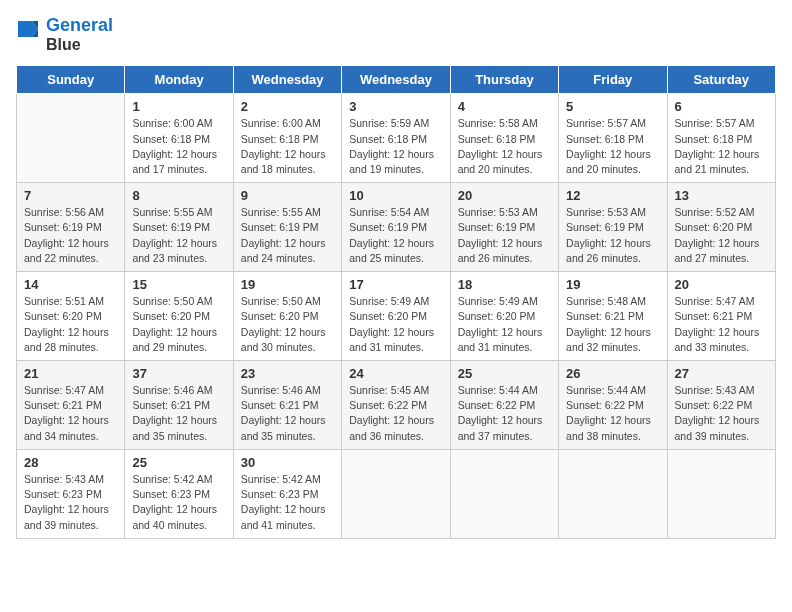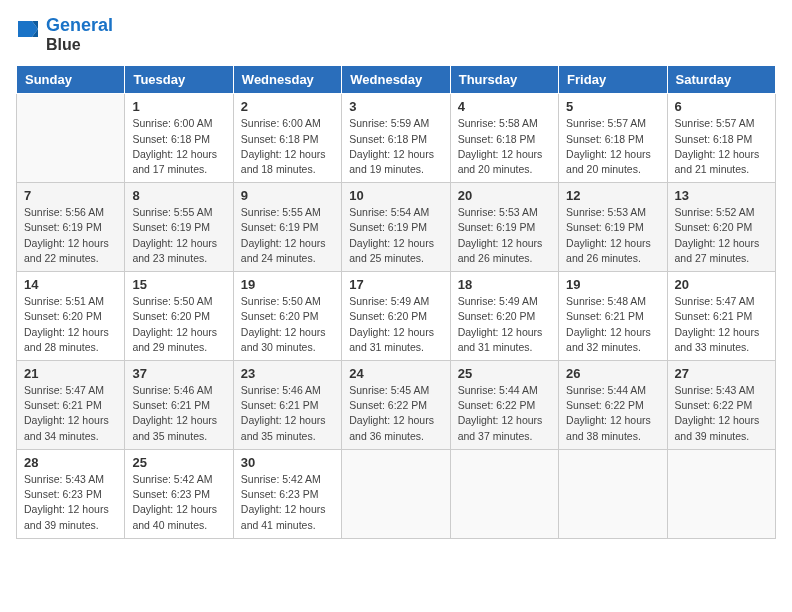--- a/index.html
+++ b/index.html
@@ -39,21 +39,21 @@
       color: #555;
     }
     table {
       width: 100%;
       border-collapse: collapse;
       font-size: 11px;
     }
     thead tr th {
       background-color: #2A6EBB;
       color: #fff;
-      text-align: left;
+      text-align: center;
       padding: 6px 8px;
       font-size: 13px;
       font-weight: bold;
       border: 1px solid #fff;
     }
     tbody tr td {
       border: 1px solid #ccc;
       padding: 5px 7px;
       vertical-align: top;
       width: 14.28%;
@@ -95,21 +95,21 @@
       </div>
       <div style="font-size:16px;font-weight:bold;color:#333;line-height:1.1;">Blue</div>
     </div>
   </div>
 </div>
 
 <table>
   <thead>
     <tr>
     <th>Sunday</th>
-        <th>Tuesday</th>
+        <th>Monday</th>
         <th>Wednesday</th>
         <th>Wednesday</th>
         <th>Thursday</th>
         <th>Friday</th>
         <th>Saturday</th>
       </tr>
   </thead>
   <tbody id="calendar-body">
   <tr>
         <td class="empty-cell"></td>

